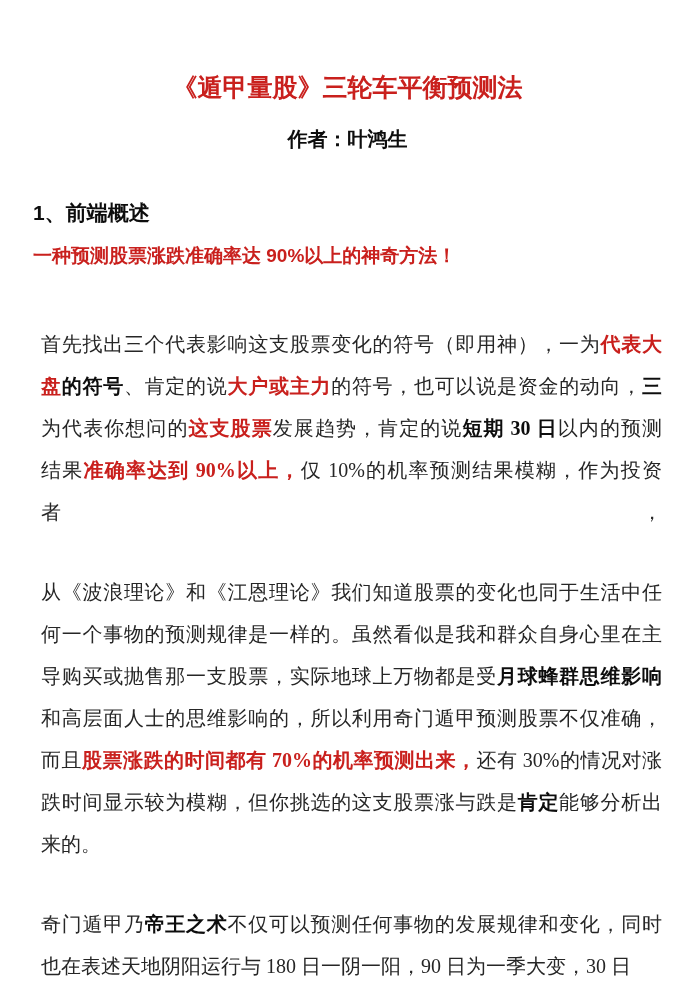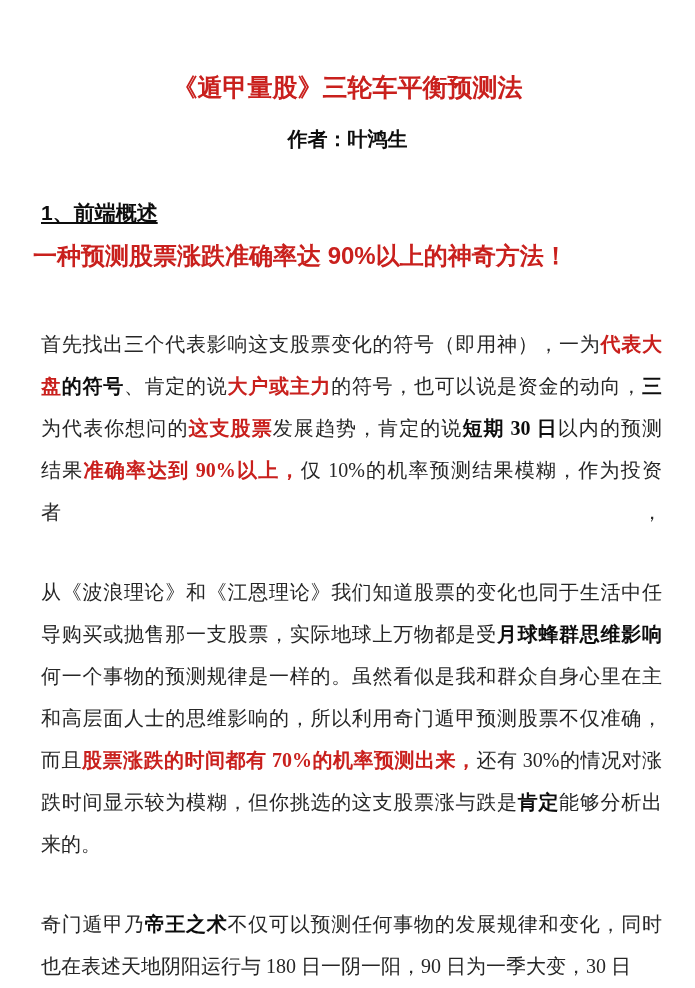--- a/index.html
+++ b/index.html
@@ -32,33 +32,32 @@
   .author {
     margin-top: 24px;
     text-align: center;
     font-family: "Liberation Sans", sans-serif;
     font-weight: bold;
     font-size: 20px;
     line-height: 26px;
     color: var(--bold, #0d0d0d);
   }
   .heading {
-    margin: 47px 0 0 8px;
+    margin: 47px 0 0 0;
     font-family: "Liberation Sans", sans-serif;
     font-weight: bold;
     font-size: 21px;
     line-height: 28px;
     color: var(--bold, #0d0d0d);
-    text-decoration: underline;
   }
   .slogan {
     margin-top: 16px;
     font-family: "Liberation Sans", sans-serif;
     font-weight: bold;
-    font-size: 24px;
+    font-size: 19px;
     line-height: 26px;
     color: var(--red, #c9201d);
   }
   .docbody .para {
     margin-top: 38px;
     font-size: 20px;
     line-height: 42px;
     color: var(--body, #262626);
     margin-left: 8px;
   }
@@ -97,22 +96,22 @@
   <div class="slogan">一种预测股票涨跌准确率达 90%以上的神奇方法！</div>
   <div class="docbody">
       <div class="para">
         <div class="line jfull"><span class="seg-n">首先找出三个代表影响这支股票变化的符号（即用神），一为</span><span class="seg-rb">代表大</span></div>
         <div class="line jfull"><span class="seg-rb">盘</span><span class="seg-b">的符号</span><span class="seg-n">、肯定的说</span><span class="seg-rb">大户或主力</span><span class="seg-n">的符号，也可以说是资金的动向，</span><span class="seg-b">三</span></div>
         <div class="line jfull"><span class="seg-n">为代表你想问的</span><span class="seg-rb">这支股票</span><span class="seg-n">发展趋势，肯定的说</span><span class="seg-b">短期 30 日</span><span class="seg-n">以内的预测</span></div>
         <div class="line jfull"><span class="seg-n">结果</span><span class="seg-rb">准确率达到 90%以上，</span><span class="seg-n">仅 10%的机率预测结果模糊，作为投资者，</span></div>
       </div>
       <div class="para">
         <div class="line jfull"><span class="seg-n">从《波浪理论》和《江恩理论》我们知道股票的变化也同于生活中任</span></div>
+        <div class="line jfull"><span class="seg-n">何一个事物的预测规律是一样的。虽然看似是我和群众自身心里在主</span></div>
         <div class="line jfull"><span class="seg-n">导购买或抛售那一支股票，实际地球上万物都是受</span><span class="seg-b">月球蜂群思维影响</span></div>
-        <div class="line jfull"><span class="seg-n">何一个事物的预测规律是一样的。虽然看似是我和群众自身心里在主</span></div>
         <div class="line jfull"><span class="seg-n">和高层面人士的思维影响的，所以利用奇门遁甲预测股票不仅准确，</span></div>
         <div class="line jfull"><span class="seg-n">而且</span><span class="seg-rb">股票涨跌的时间都有 70%的机率预测出来，</span><span class="seg-n">还有 30%的情况对涨</span></div>
         <div class="line jfull"><span class="seg-n">跌时间显示较为模糊，但你挑选的这支股票涨与跌是</span><span class="seg-b">肯定</span><span class="seg-n">能够分析出</span></div>
         <div class="line"><span class="seg-n">来的。</span></div>
       </div>
       <div class="para">
         <div class="line jfull"><span class="seg-n">奇门遁甲乃</span><span class="seg-b">帝王之术</span><span class="seg-n">不仅可以预测任何事物的发展规律和变化，同时</span></div>
         <div class="line"><span class="seg-n">也在表述天地阴阳运行与 180 日一阴一阳，90 日为一季大变，30 日</span></div>
       </div>
     </div>

